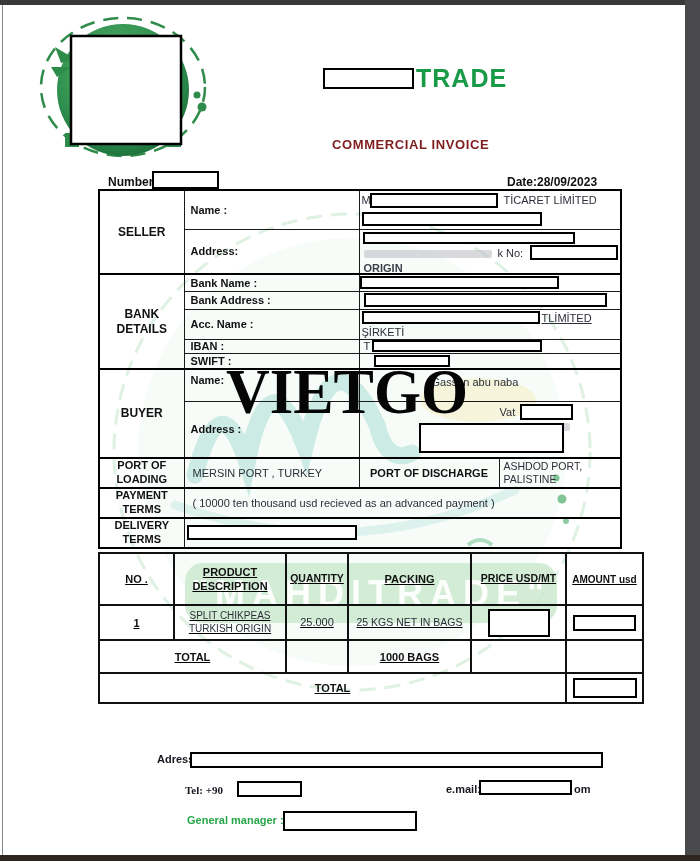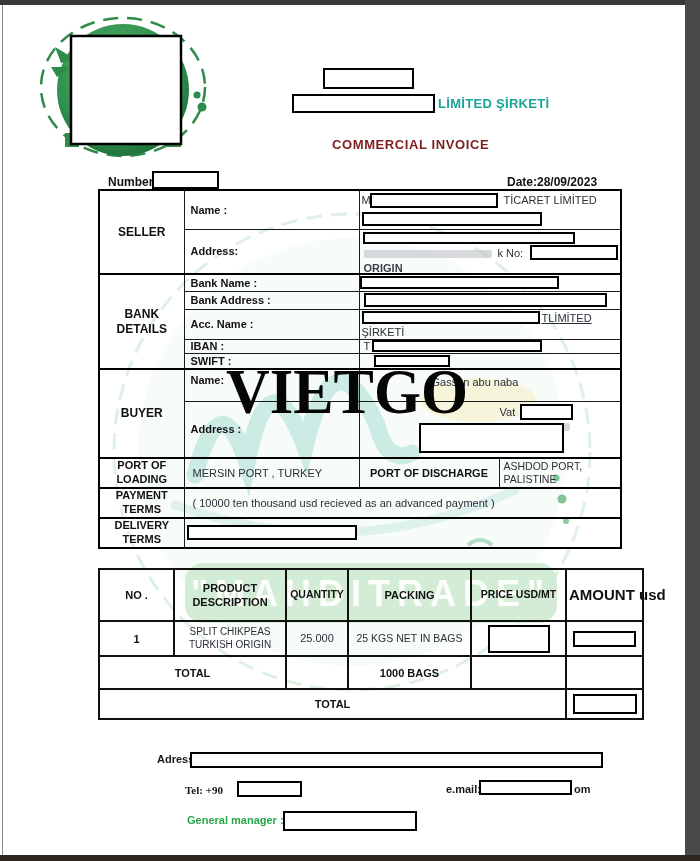--- a/index.html
+++ b/index.html
@@ -38,21 +38,21 @@
   table.info td.lab { font-weight:bold; color:#111; padding-left:6px; }
   td.bt { border-top:2px solid #000 !important; }
   td.bb { border-bottom:2px solid #000 !important; }
   td.bl2 { border-left:2px solid #000 !important; }
   td.br2 { border-right:2px solid #000 !important; }
   .vcell { position:relative; height:100%; }
   .vtext { color:#2a2e38; }
   .faded { position:absolute; background:#b9bcc2; opacity:.55; border-radius:2px; }
 
   
-  table.items { position:absolute; left:98px; top:568px; width:544px; border-collapse:collapse; table-layout:fixed; background:transparent; }
+  table.items { position:absolute; left:98px; top:552px; width:544px; border-collapse:collapse; table-layout:fixed; background:transparent;text-decoration:underline; }
   table.items td, table.items th { border:2px solid #111; font-size:11px; color:#111; text-align:center; vertical-align:middle; padding:1px 2px; }
   table.items th { font-weight:bold; line-height:1.3; }
   table.items td.val { color:#2a2e38; font-weight:normal; line-height:1.25; }
   .nowrap { white-space:nowrap; }
 
   
   .f-lab { position:absolute; font-size:11px; font-weight:bold; color:#15181f; }
   .green-lab { color:#27a74a; }
 
   
@@ -95,24 +95,21 @@
       <path d="M 16 52 L 36 52 L 22 62 Z" fill="#2e8b4a"></path>
       <circle cx="162" cy="80" r="3.5" fill="#2e8b4a"></circle>
       <circle cx="167" cy="92" r="4.5" fill="#2e8b4a"></circle>
       <rect x="30" y="118" width="14" height="14" fill="#2e8b4a"></rect>
       <rect x="132" y="118" width="14" height="14" fill="#2e8b4a"></rect>
       <rect x="36" y="21" width="110" height="108" fill="#ffffff" stroke="#000000" stroke-width="2.5"></rect>
     </svg>
 
     <div class="title-line1">
       <span class="rbox" style="width:91px;height:21px;"></span>
-    </div>
-    <div class="title-line2">
-      <span class="rbox" style="width:143px;height:19px;"></span>
-      <span class="limited-txt" style="color:#1ba39a;">LİMİTED ŞİRKETİ</span>
+      <span class="trade-txt" style="color:#189a47;">TRADE</span>
     </div>
     <div class="invoice-title" style="color:#7f1d1d;">COMMERCIAL INVOICE</div>
 
     <div class="number-row">
       <span class="number-label">Number :</span>
       <span class="rbox-abs" style="left:152px;top:0;width:67px;height:18px;"></span>
       <span class="date-label">Date:28/09/2023</span>
     </div>
 
     <table class="info">
@@ -245,21 +242,21 @@
           <col style="width:95px">
           <col style="width:77px">
         </colgroup>
       <tbody>
           <tr style="height:52px">
         <th>NO .</th>
         <th>PRODUCT DESCRIPTION</th>
         <th class="nowrap" style="font-size:10.5px;">QUANTITY</th>
         <th>PACKING</th>
         <th class="nowrap" style="font-size:10.5px;">PRICE USD/MT</th>
-        <th class="nowrap" style="font-size:15px;">AMOUNT  usd</th>
+        <th class="nowrap" style="font-size:10px;">AMOUNT  usd</th>
       </tr>
       <tr style="height:35px">
         <td style="font-weight:bold;">1</td>
         <td class="val" style="font-size:10px;">SPLIT CHIKPEAS TURKISH ORIGIN</td>
         <td class="val">25.000</td>
         <td class="val" style="font-size:10.5px;">25 KGS NET IN BAGS</td>
         <td><span class="rbox" style="width:62px;height:28px;"></span></td>
         <td><span class="rbox" style="width:63px;height:16px;"></span></td>
       </tr>
       <tr style="height:33px">

